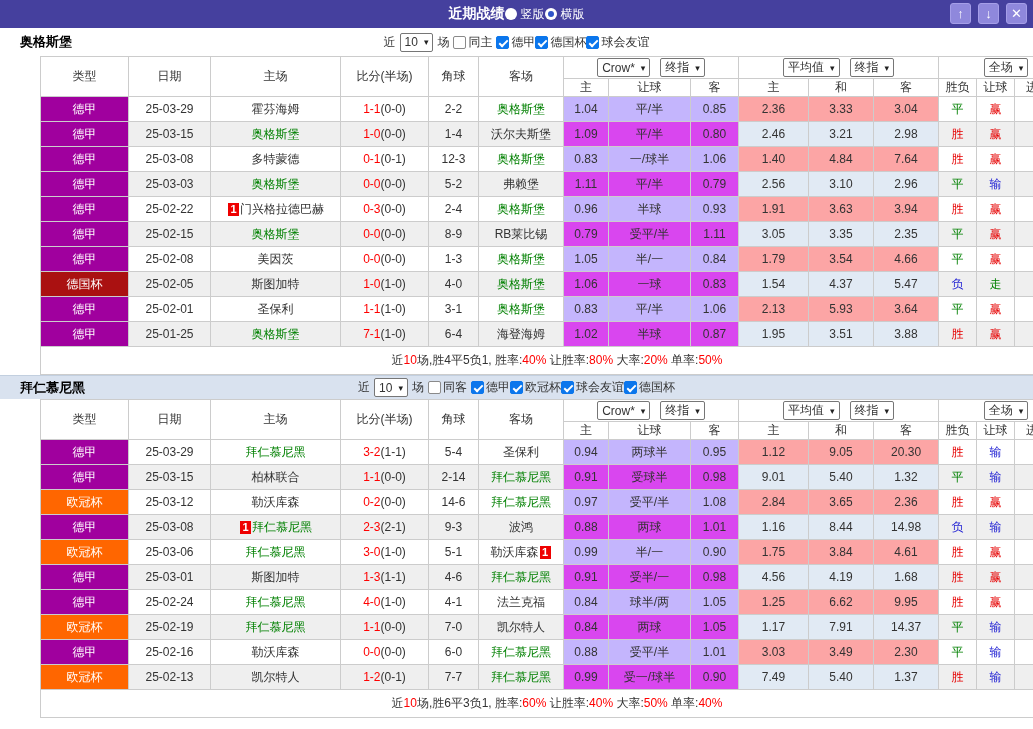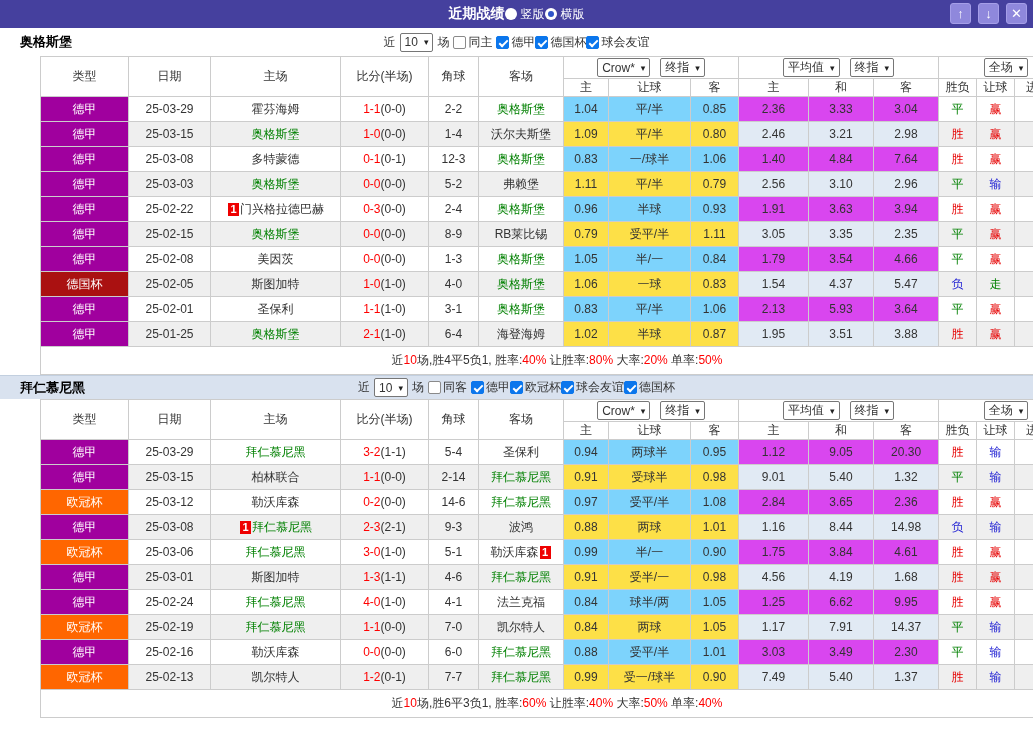--- a/index.html
+++ b/index.html
@@ -39,23 +39,23 @@
   
   table { border-collapse:collapse; table-layout:fixed; width:1033px;margin-left:40px; }
   th,td { border:1px solid #ccc; text-align:center; overflow:hidden; white-space:nowrap; padding:0; }
   thead th { font-weight:normal; background:#fff; color:#333; }
   thead tr.h1 th { height:22px; }
   thead tr.h2 th { height:18px; }
   .grp { vertical-align:middle; }
   .grp-inner { display:flex; align-items:center; justify-content:center; gap:10px; }
   tbody td { height:25px; }
   tbody tr.even td { background:#efefef; }
-  tbody td.ah { background:#7dd3fc; }
-  tbody tr.even td.ah { background:#fde047; }
-  tbody td.eu { background:#d946ef; }
+  tbody td.ah { background:#c4b5fd; }
+  tbody tr.even td.ah { background:#d946ef; }
+  tbody td.eu { background:#fca5a5; }
   tbody tr.even td.eu { background:#e1eaf4; }
   td.league { color:#fff; }
   .green-team { color:#008000; }
   .team span { cursor:pointer; }
   .card { display:inline-block; background:#ee0000; color:#fff; width:11px; height:13px;
     line-height:13px; font-size:11px; font-weight:bold; margin:0 1px; }
   .ft { color:#ff0000; }
   .ht { color:#333; }
   .res-red { color:#e60000; }
   .res-green { color:#008000; }
@@ -337,21 +337,21 @@
         <td class="eu">5.93</td>
         <td class="eu">3.64</td>
         <td class="res-green">平</td>
         <td class="res-red">赢</td>
         <td class="res-blue">小</td>
       </tr>
       <tr class="even">
         <td class="league" style="background: rgb(160, 0, 158);">德甲</td>
         <td>25-01-25</td>
         <td class="team"><span class="green-team">奥格斯堡</span></td>
-        <td><span class="ft">2-1</span><span class="ht">(1-0)</span></td>
+        <td><span class="ft">7-1</span><span class="ht">(1-0)</span></td>
         <td>6-4</td>
         <td class="team"><span>海登海姆</span></td>
         <td class="ah">1.02</td>
         <td class="ah">半球</td>
         <td class="ah">0.87</td>
         <td class="eu">1.95</td>
         <td class="eu">3.51</td>
         <td class="eu">3.88</td>
         <td class="res-red">胜</td>
         <td class="res-red">赢</td>

